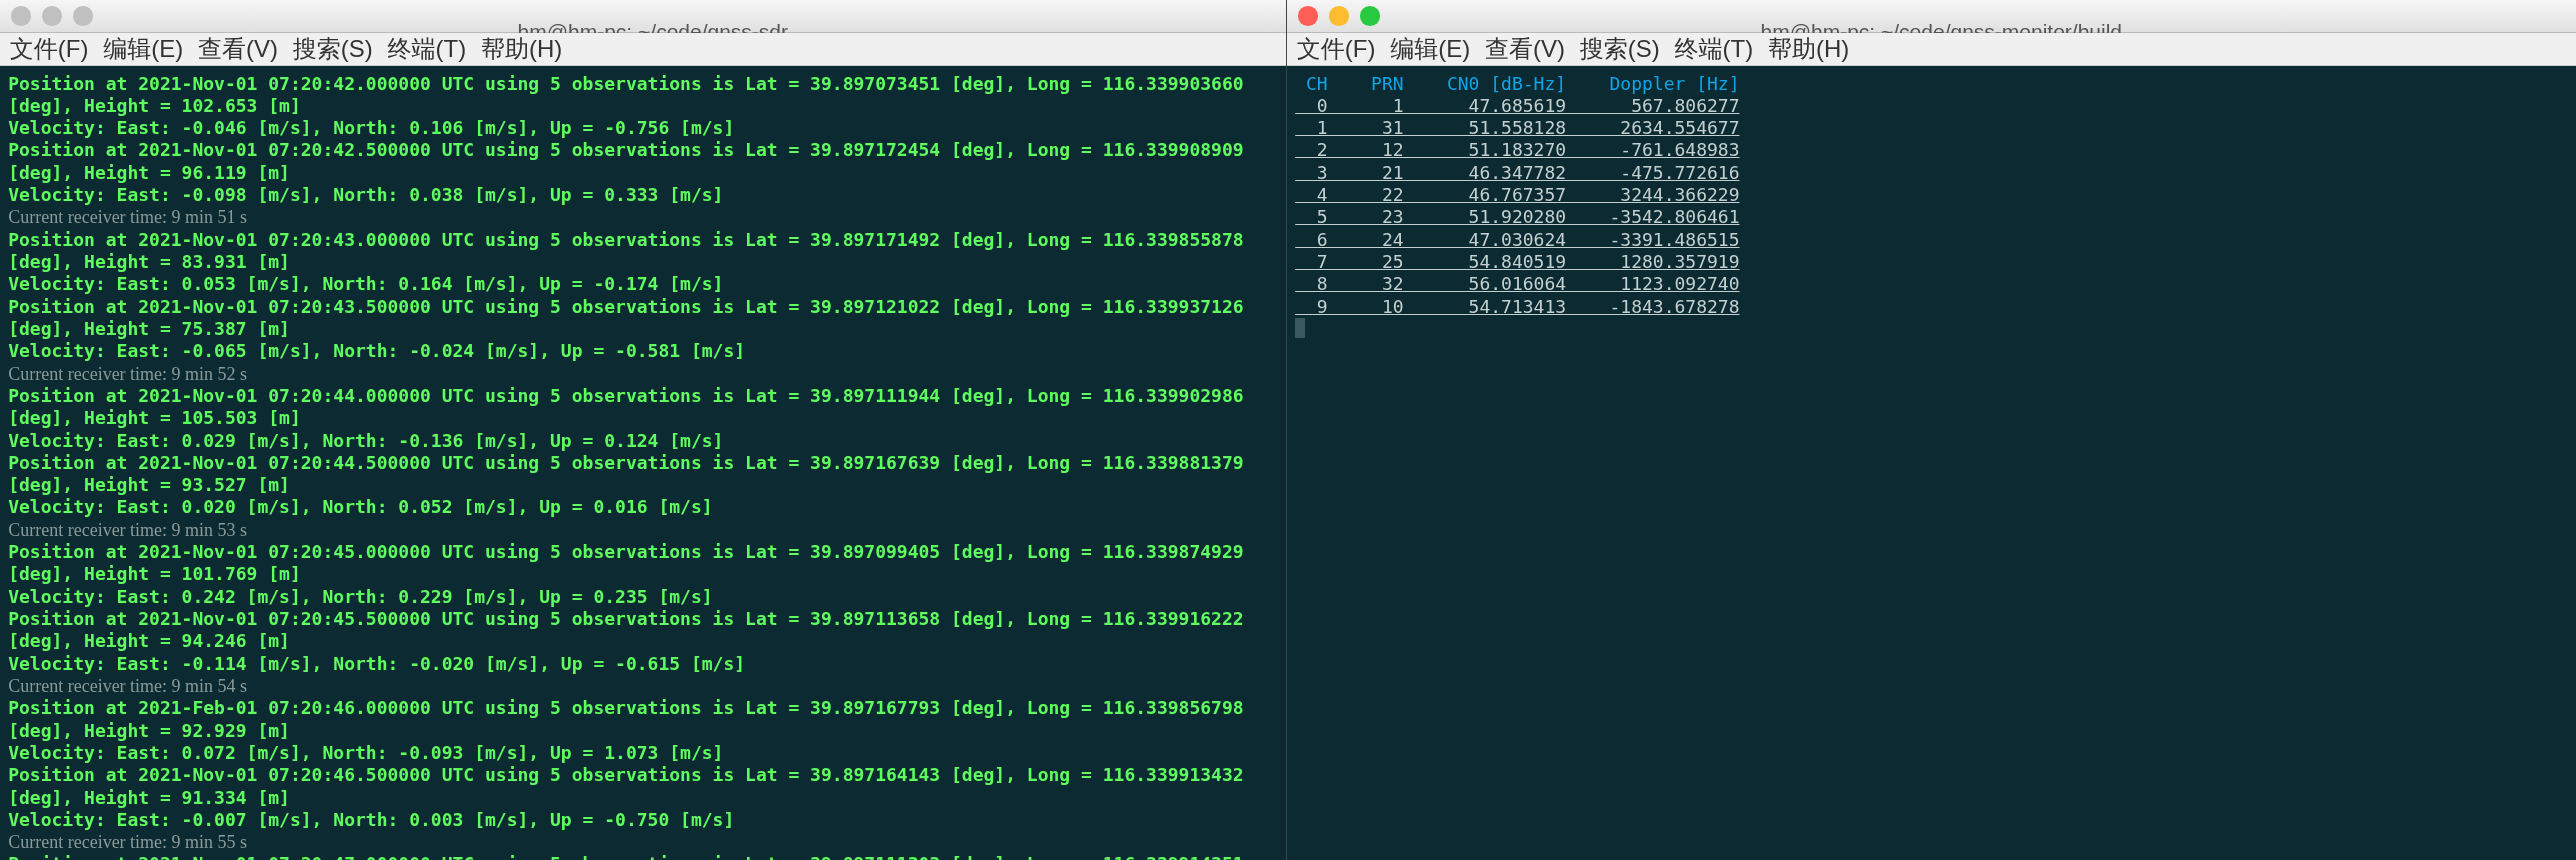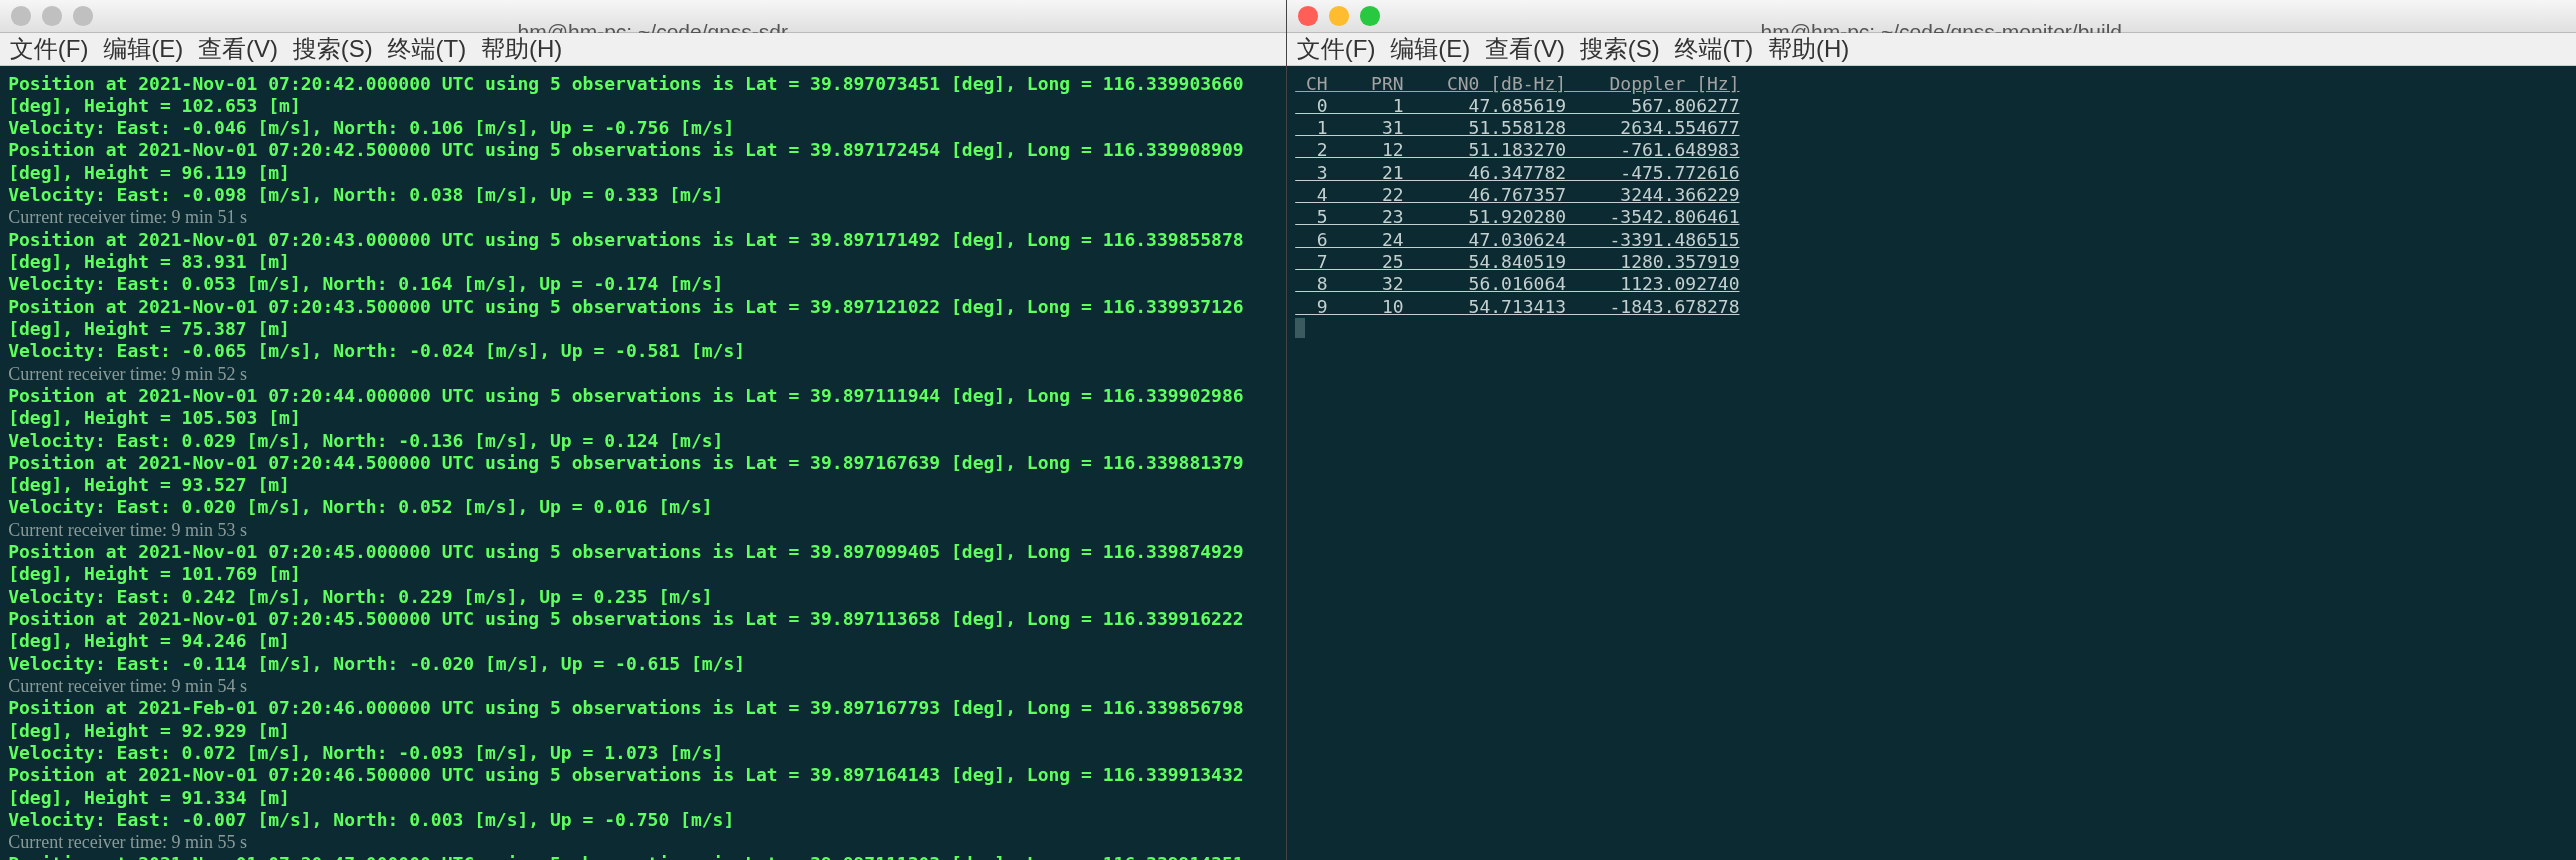--- a/index.html
+++ b/index.html
@@ -15,21 +15,21 @@
     .tl-grey3 { background: #c0c0c0; }
     .tl-red { background: #ff5f57; }
     .tl-yellow { background: #febc2e; }
     .tl-green { background: #28c840; }
     .title-text { flex: 1; text-align: center; color: #555; font-family: -apple-system, "Helvetica Neue", sans-serif; font-size: 21px; margin-top: 32px; }
     .menubar { display: flex; align-items: center; height: 33px; background: #f0f0f0; border-bottom: 0.8px solid #ccc; padding: 0 6.5px; gap: 8.2px; font-family: -apple-system, "Helvetica Neue", sans-serif; font-size: 24px; color: #333; }
     .menu-item { padding: 1.6px 3.3px; }
     .terminal { flex: 1; background: #0c2a32; padding: 6.5px 8.2px; overflow: hidden; line-height: 1.24; white-space: pre; color: #ddd; }
     .g { color: #5fff5f; font-weight: bold; }
     .gr { color: #8a9a99; font-family: Liberation Serif, serif; }
-    .table-header { color: #a3a3a3; text-decoration: underline; }
+    .table-header { color: #0ea5e9; }
     .tbl { color: #c4d0cf; text-decoration: underline; }
     .cursor-row { background: #3a5a60; display: inline-block; width: 9.8px; height: 19.6px; }
   </style>
 </head>
 <body>
 
 <div class="window window-left">
   <div class="titlebar">
     <div class="traffic">
       <div class="tl tl-grey1"></div>

